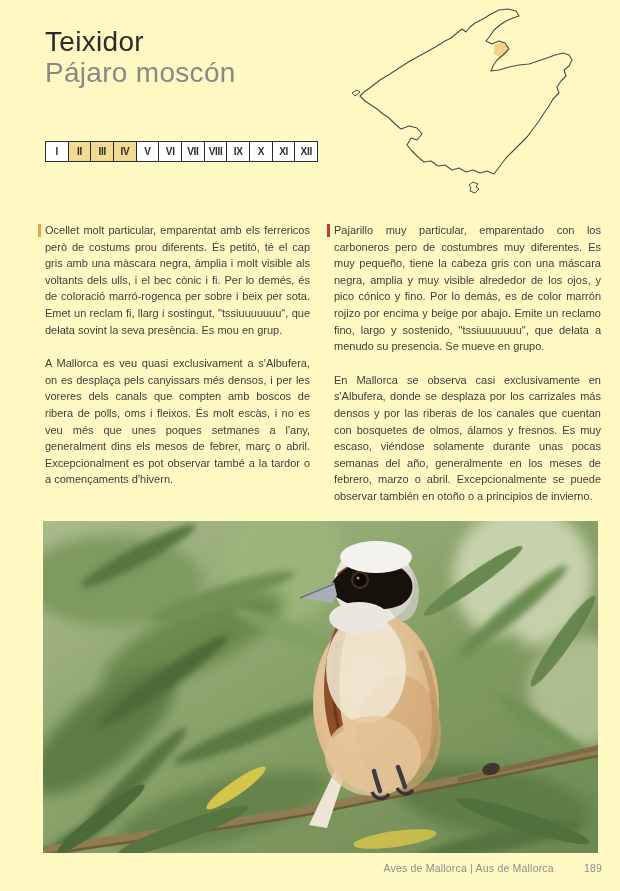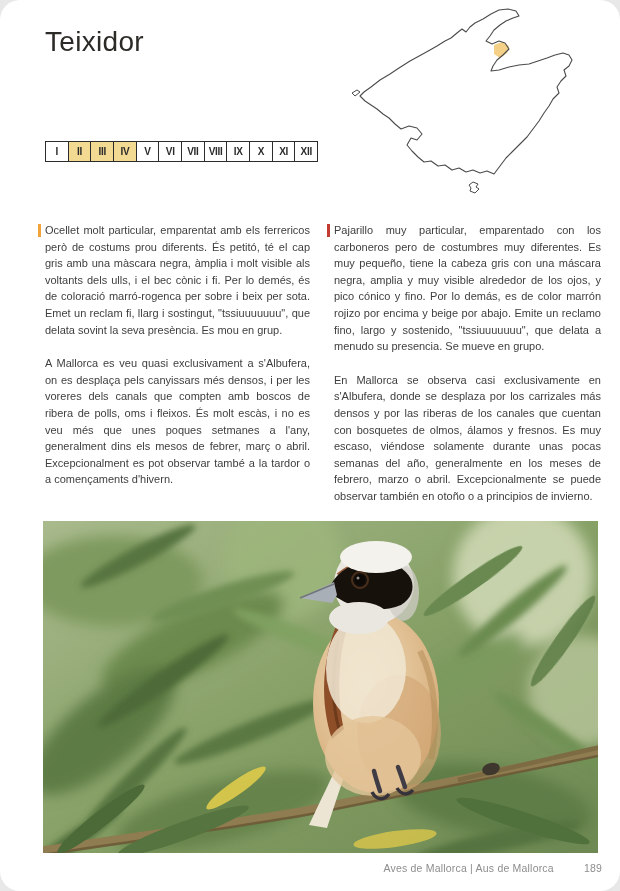--- a/index.html
+++ b/index.html
@@ -1,20 +1,19 @@
 <!DOCTYPE html>
 <html style="--cal-active: #f3da93; --accent-ca: #f1a33a; --accent-es: #c23b32;"><head>
 <meta charset="utf-8">
 <style>
   html,body { margin:0; padding:0; background:#e8e8e8; }
   .page {
     position:relative; width:620px; height:891px; margin:0 auto;
-    background:#ffffff; overflow:hidden;
+    background:#fef9c3; overflow:hidden;
     font-family:"Liberation Sans", sans-serif;
-    border-radius:20px;
   }
 
   
   .header { position:absolute; left:45px; top:26px; }
   .title-ca { font-size:28px; line-height:31px; font-weight:400; letter-spacing:.3px; color:#2d2b28; }
   .title-es { font-size:28px; line-height:31px; font-weight:400; letter-spacing:.3px; color:#8b8784; }
   .sci-name { margin-top:5px; font-size:15px; font-style:italic; font-weight:bold; color:#33302d; }
 
   
   .calendar {
@@ -55,20 +54,21 @@
     font-size:10.5px; color:#8d8d8d; letter-spacing:.2px;
   }
 </style>
 </head>
 <body>
 
 <div class="page">
 
   <div class="header">
     <div class="title-ca">Teixidor</div>
+    <div class="title-es">Pájaro moscón</div>
   </div>
 
   <div class="calendar">
       <div class="month">I</div>
       <div class="month active">II</div>
       <div class="month active">III</div>
       <div class="month active">IV</div>
       <div class="month">V</div>
       <div class="month">VI</div>
       <div class="month">VII</div>

